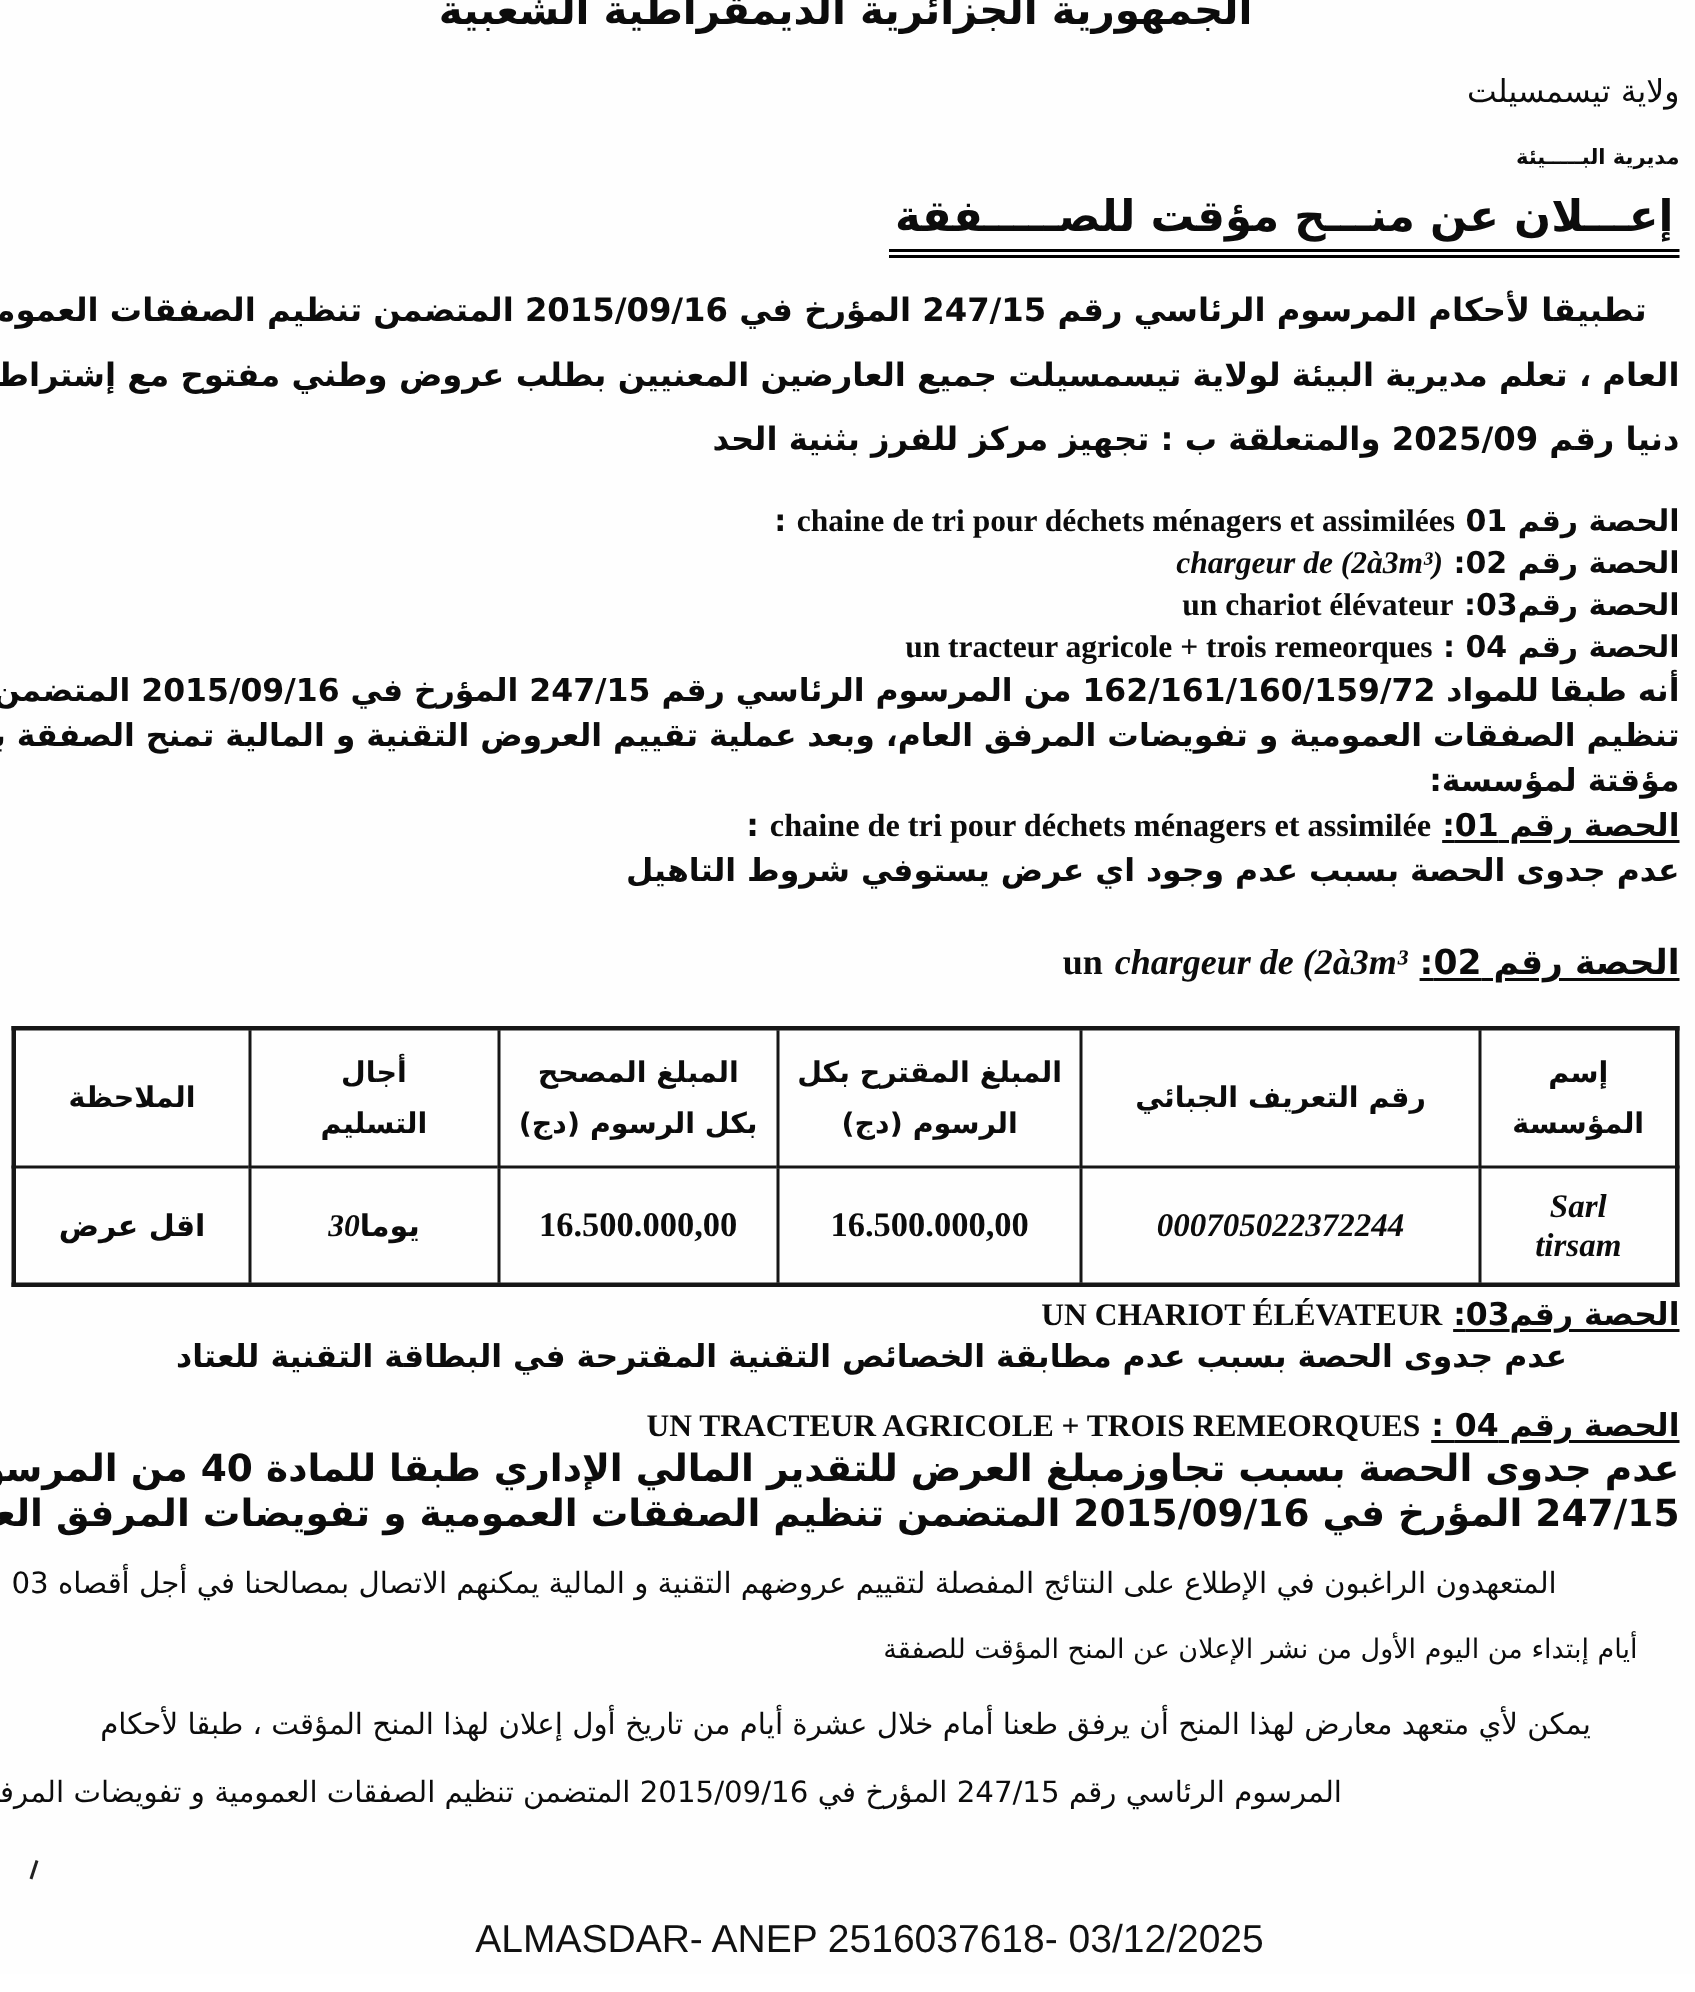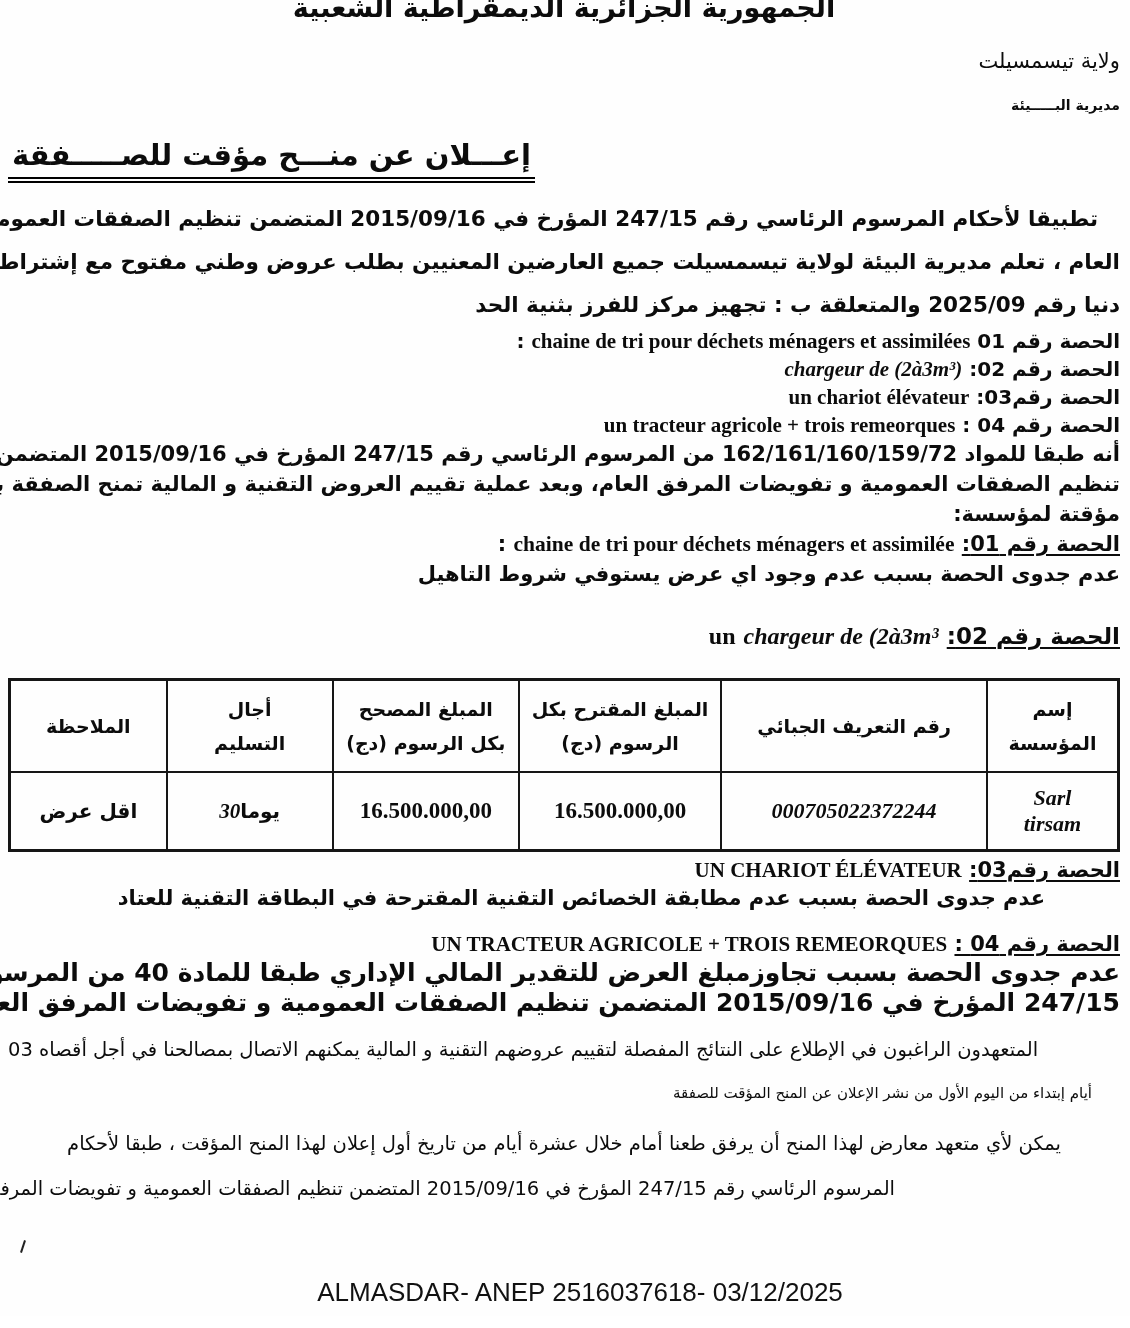--- a/index.html
+++ b/index.html
@@ -10,29 +10,29 @@
   .ln{white-space:nowrap;}
   .fr{font-family:"Liberation Serif",serif;}
   .it{font-style:italic;}
 
   .republic{margin-top:-12px;font-size:27px;font-weight:bold;text-align:center;line-height:40px;}
   .wilaya{margin-top:18px;font-size:21px;font-weight:normal;text-align:right;line-height:30px;}
   .directorate{margin-top:14px;font-size:14px;font-weight:bold;text-align:right;line-height:30px;}
   .taxline{font-weight:bold;text-align:right;line-height:36px;}
   .taxline .lbl{font-size:19px;}
   .taxline .num{font-size:27px;font-family:"Liberation Serif",serif;}
-  .titlewrap{text-align:left;margin-top:16px;line-height:38px;}
+  .titlewrap{text-align:right;margin-top:5px;line-height:38px;}
   .doc-title{display:inline-block;font-size:29px;font-weight:bold;
              border-bottom:6px double #000;padding:0 4px 3px 4px;}
 
   .p1 .ln{font-size:21.5px;font-weight:bold;line-height:43px;text-align:right;}
   .p1 .indent{padding-left:0;padding-right:22px;}
   .p1{margin-top:14px;}
 
-  .lotslist{margin-top:1px;}
+  .lotslist{margin-top:18px;}
   .lotslist .ln{font-size:20px;font-weight:bold;line-height:28px;text-align:right;}
   .lotslist .fr{font-size:21px;}
 
   .award{margin-top:0;}
   .award .ln{font-size:21px;font-weight:bold;line-height:30px;text-align:right;}
   .award .fr{font-size:21.5px;}
   .u{text-decoration:underline;text-decoration-thickness:2px;text-underline-offset:3px;}
 
   .lot02h{margin-top:30px;font-size:23px;font-weight:bold;text-align:right;line-height:34px;}
   .lot02h .fr{font-size:24px;}
@@ -54,21 +54,21 @@
   td.delay .word{font-weight:bold;}
   td.note{font-size:20px;font-weight:bold;}
 
   .lot03line{margin-top:4px;font-size:21px;font-weight:bold;text-align:right;line-height:28px;}
   .lot03line .fr,.lot04line .fr{font-size:21px;}
   .lot03reason{font-size:21px;font-weight:bold;text-align:right;line-height:29px;padding-left:0;padding-right:0;padding-left:0;padding-right:75px;}
   .lot04line{margin-top:17px;font-size:21px;font-weight:bold;text-align:right;line-height:28px;}
   .lot04r{font-size:25px;font-weight:bold;text-align:center;line-height:30px;margin-left:48px;}
 
   .closing1{margin-top:17px;font-size:19.5px;text-align:left;line-height:29px;}
-  .closing2{margin-top:15px;font-size:15px;text-align:right;line-height:29px;padding-left:0;padding-right:28px;}
+  .closing2{margin-top:15px;font-size:18px;text-align:right;line-height:29px;padding-left:0;padding-right:28px;}
   .closing3{margin-top:21px;font-size:19.5px;text-align:center;line-height:29px;}
   .closing4{margin-top:16px;font-size:19.5px;text-align:right;line-height:29px;padding-left:0;padding-right:225px;}
 
   .stray-mark{position:absolute;left:22px;top:1252px;width:2px;height:13px;
               background:#222;transform:rotate(18deg);}
   .footer{position:absolute;left:0;right:0;bottom:8px;text-align:center;
           font-family:"Liberation Sans",sans-serif;font-size:26px;color:#111;
           padding-left:30px;direction:ltr;}
 </style>
 </head>

